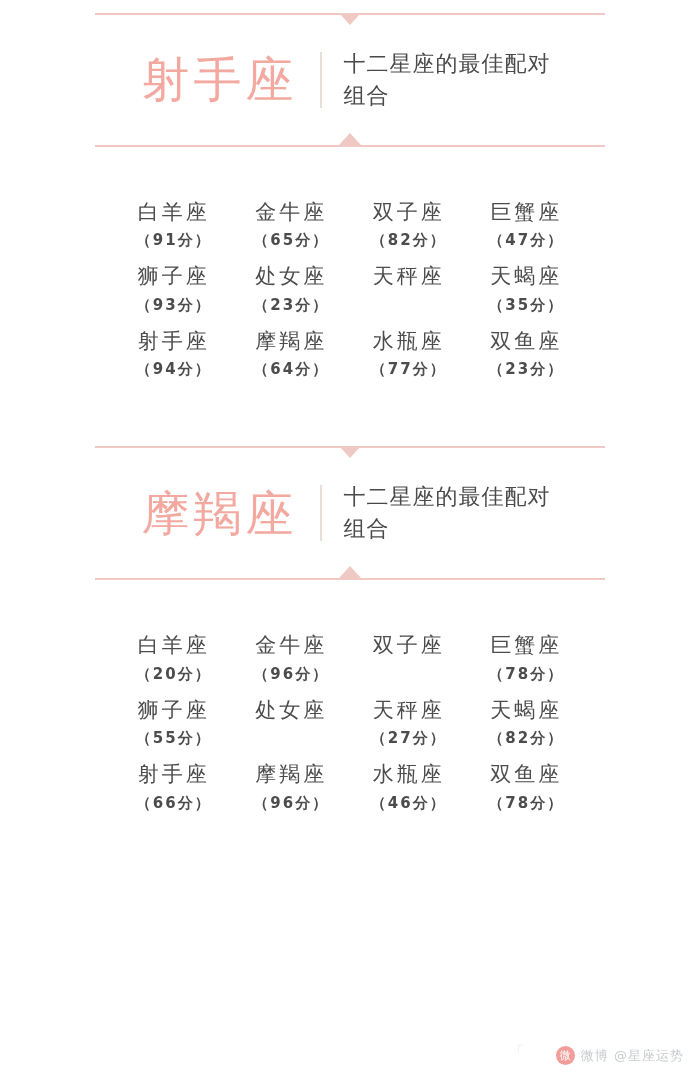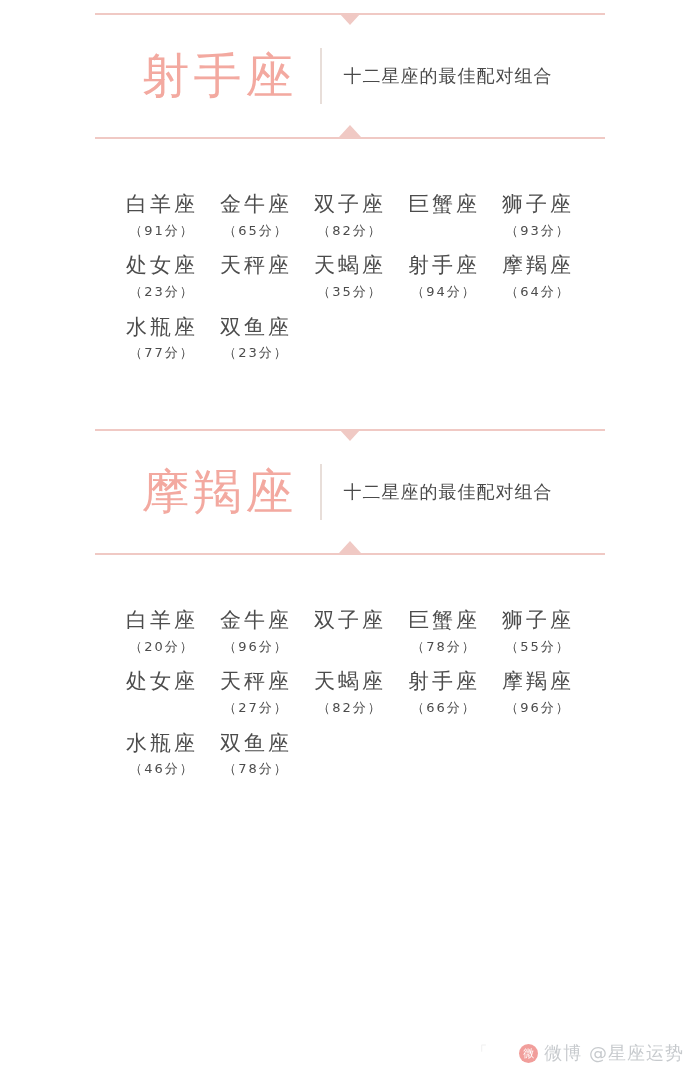--- a/index.html
+++ b/index.html
@@ -69,52 +69,53 @@
     padding-right: 22px;
     white-space: nowrap;
   }
   .vbar {
     width: 2px;
     height: 56px;
     background: #e8ded9;
     margin-right: 22px;
   }
   .subtitle {
-    font-size: 18px;
+    font-size: 22px;
     color: #4a4a4a;
     line-height: 1.45;
     letter-spacing: 1px;
     width: 215px;
   }
 
   
   .grid {
     width: 470px;
     margin: 0 auto;
     padding-top: 38px;
     display: grid;
-    grid-template-columns: repeat(5, 1fr);
+    grid-template-columns: repeat(4, 1fr);
     row-gap: 8px;
     column-gap: 0px;
   }
   .cell {
     text-align: center;
     color: #4c4c4c;
   }
   .cell .name {
     font-size: 21px;
     letter-spacing: 3px;
     line-height: 1.55;
     white-space: nowrap;
   }
   .cell .score {
-    font-size: 13px;
+    font-size: 15px;
     letter-spacing: 2px;
     line-height: 1.6;
     white-space: nowrap;
+    font-weight: bold;
   }
   .section { position: relative; }
   .sec1 { padding-bottom: 52px; }
   .sec2 { padding-bottom: 10px; }
 
   
   .watermark {
     position: absolute;
     right: 16px;
     bottom: 12px;
@@ -126,21 +127,21 @@
   .watermark .wb-logo {
     width: 19px; height: 19px;
     border-radius: 50%;
     background: #e7504a;
     color: #fff;
     font-size: 11px;
     line-height: 19px;
     text-align: center;
   }
   .watermark .wm-text {
-    font-size: 18px;
+    font-size: 13px;
     color: #9aa0a6;
     letter-spacing: 1px;
   }
   .watermark .corner {
     position: absolute;
     left: -46px;
     bottom: 4px;
     font-size: 14px;
     color: #cfcfcf;
   }
@@ -176,20 +177,21 @@
       <div class="cell">
         <div class="name">金牛座</div>
         <div class="score">（65分）</div>
       </div>
       <div class="cell">
         <div class="name">双子座</div>
         <div class="score">（82分）</div>
       </div>
       <div class="cell">
         <div class="name">巨蟹座</div>
+        <div class="score">（47分）</div>
       </div>
       <div class="cell">
         <div class="name">狮子座</div>
         <div class="score">（93分）</div>
       </div>
       <div class="cell">
         <div class="name">处女座</div>
         <div class="score">（23分）</div>
       </div>
       <div class="cell">

